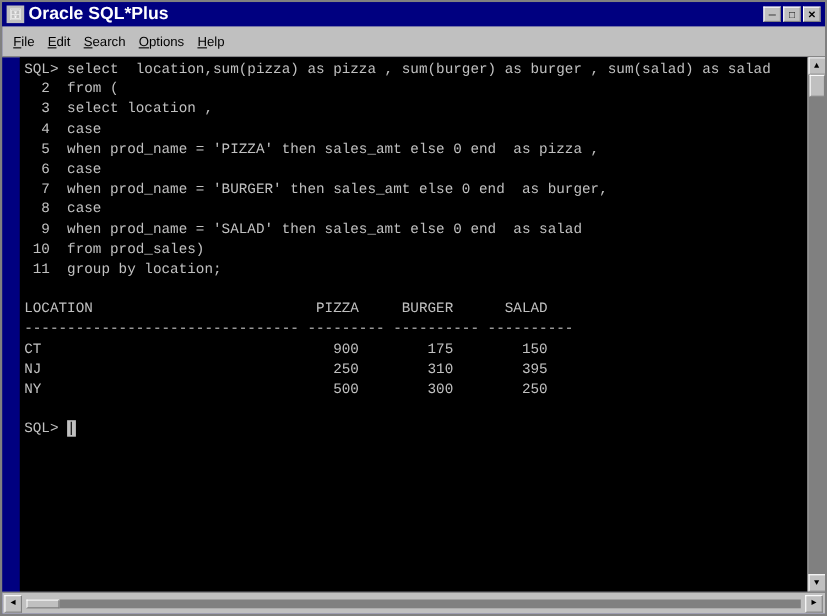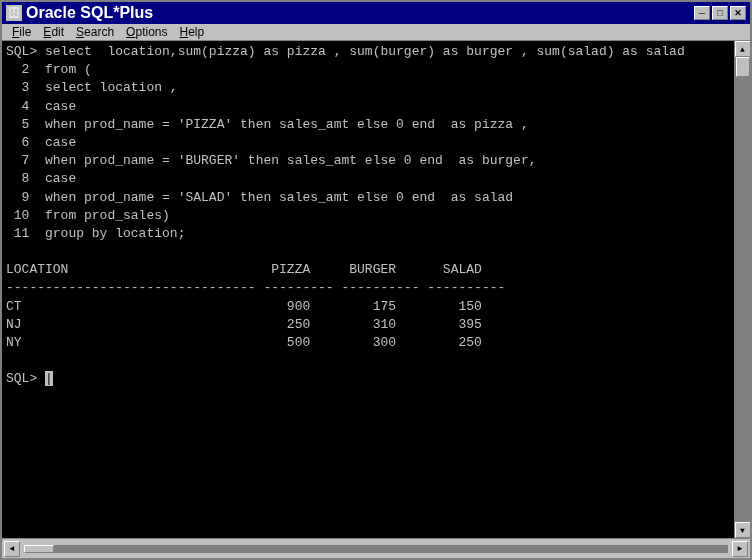--- a/index.html
+++ b/index.html
@@ -79,41 +79,42 @@
       color: black;
       font-family: Arial, sans-serif;
       font-weight: bold;
     }
 
     .menu-bar {
       background: #c0c0c0;
       display: flex;
       align-items: center;
       padding: 1px 4px;
-      height: 17px;
+      height: 28px;
       border-bottom: 1px solid #808080;
     }
 
     .menu-item {
       font-family: Arial, sans-serif;
       font-size: 12px;
       color: black;
       padding: 1px 6px;
       cursor: pointer;
     }
 
     .menu-item .underline {
       text-decoration: underline;
     }
 
     .content-area {
       flex: 1;
       background: #000000;
       display: flex;
       overflow: hidden;
+      margin-left: 16px;
     }
 
     .terminal {
       flex: 1;
       background: #000000;
       color: #c0c0c0;
       font-family: 'Courier New', Courier, monospace;
       font-size: 13px;
       padding: 2px 4px;
       overflow-y: auto;

